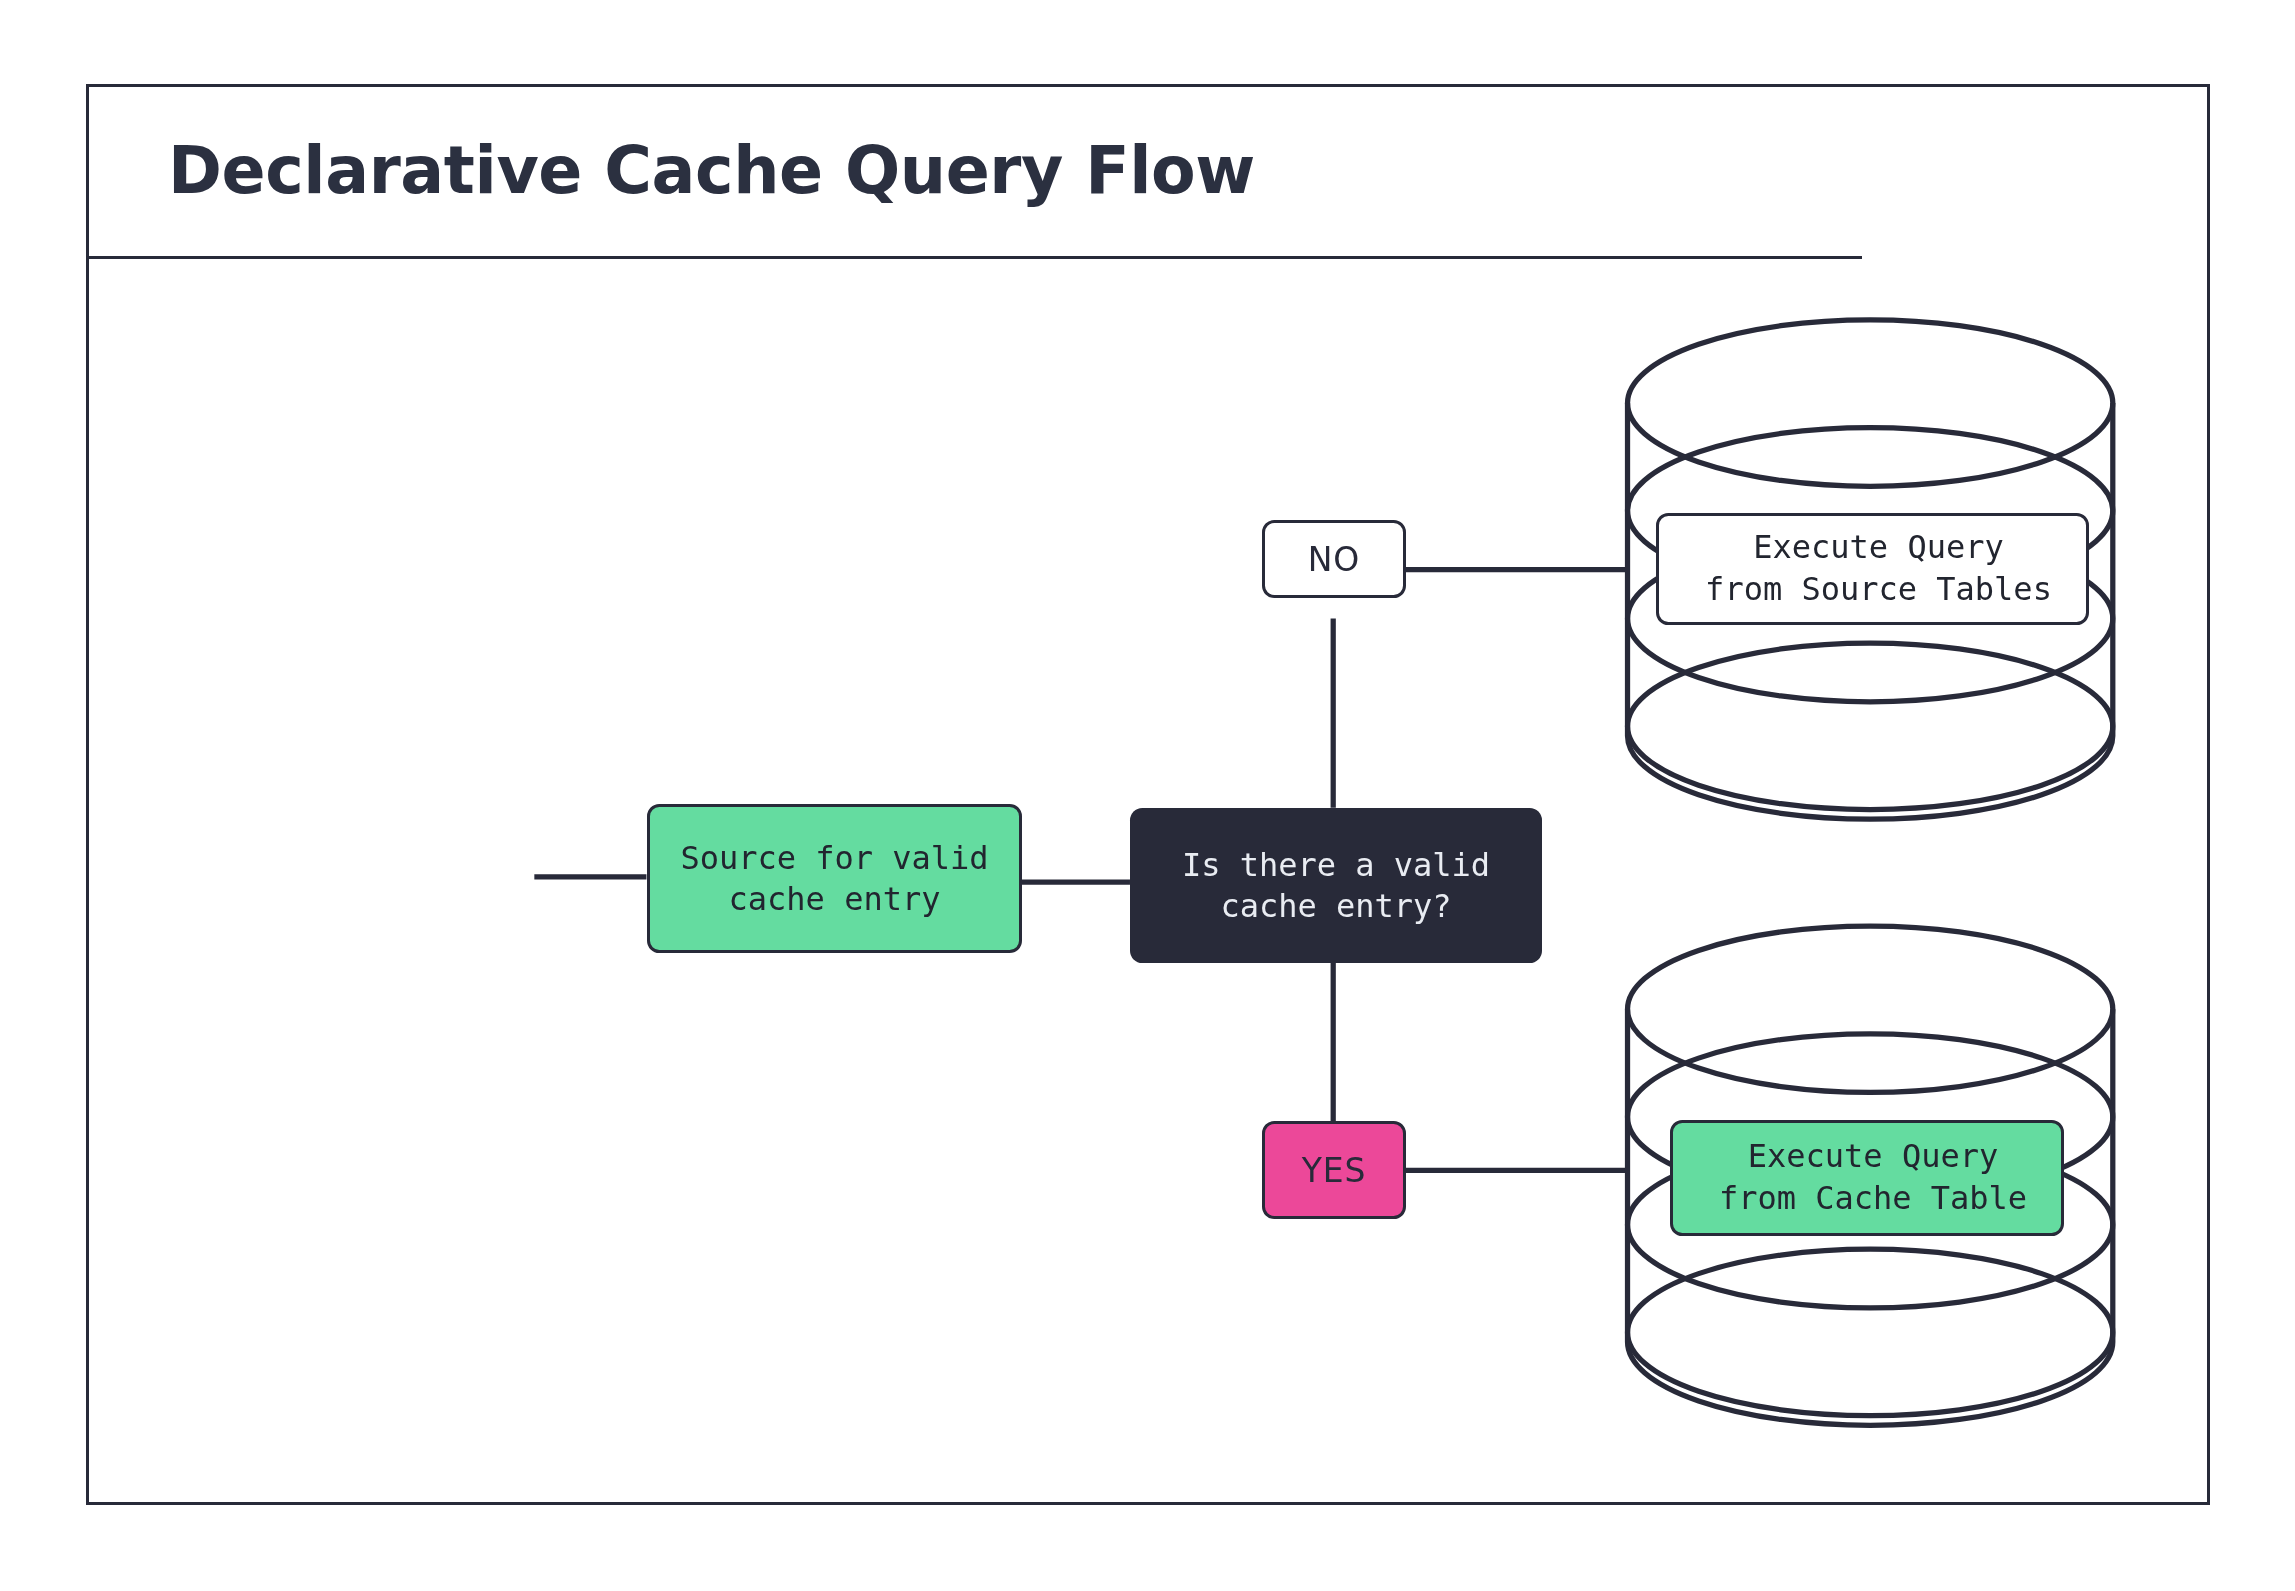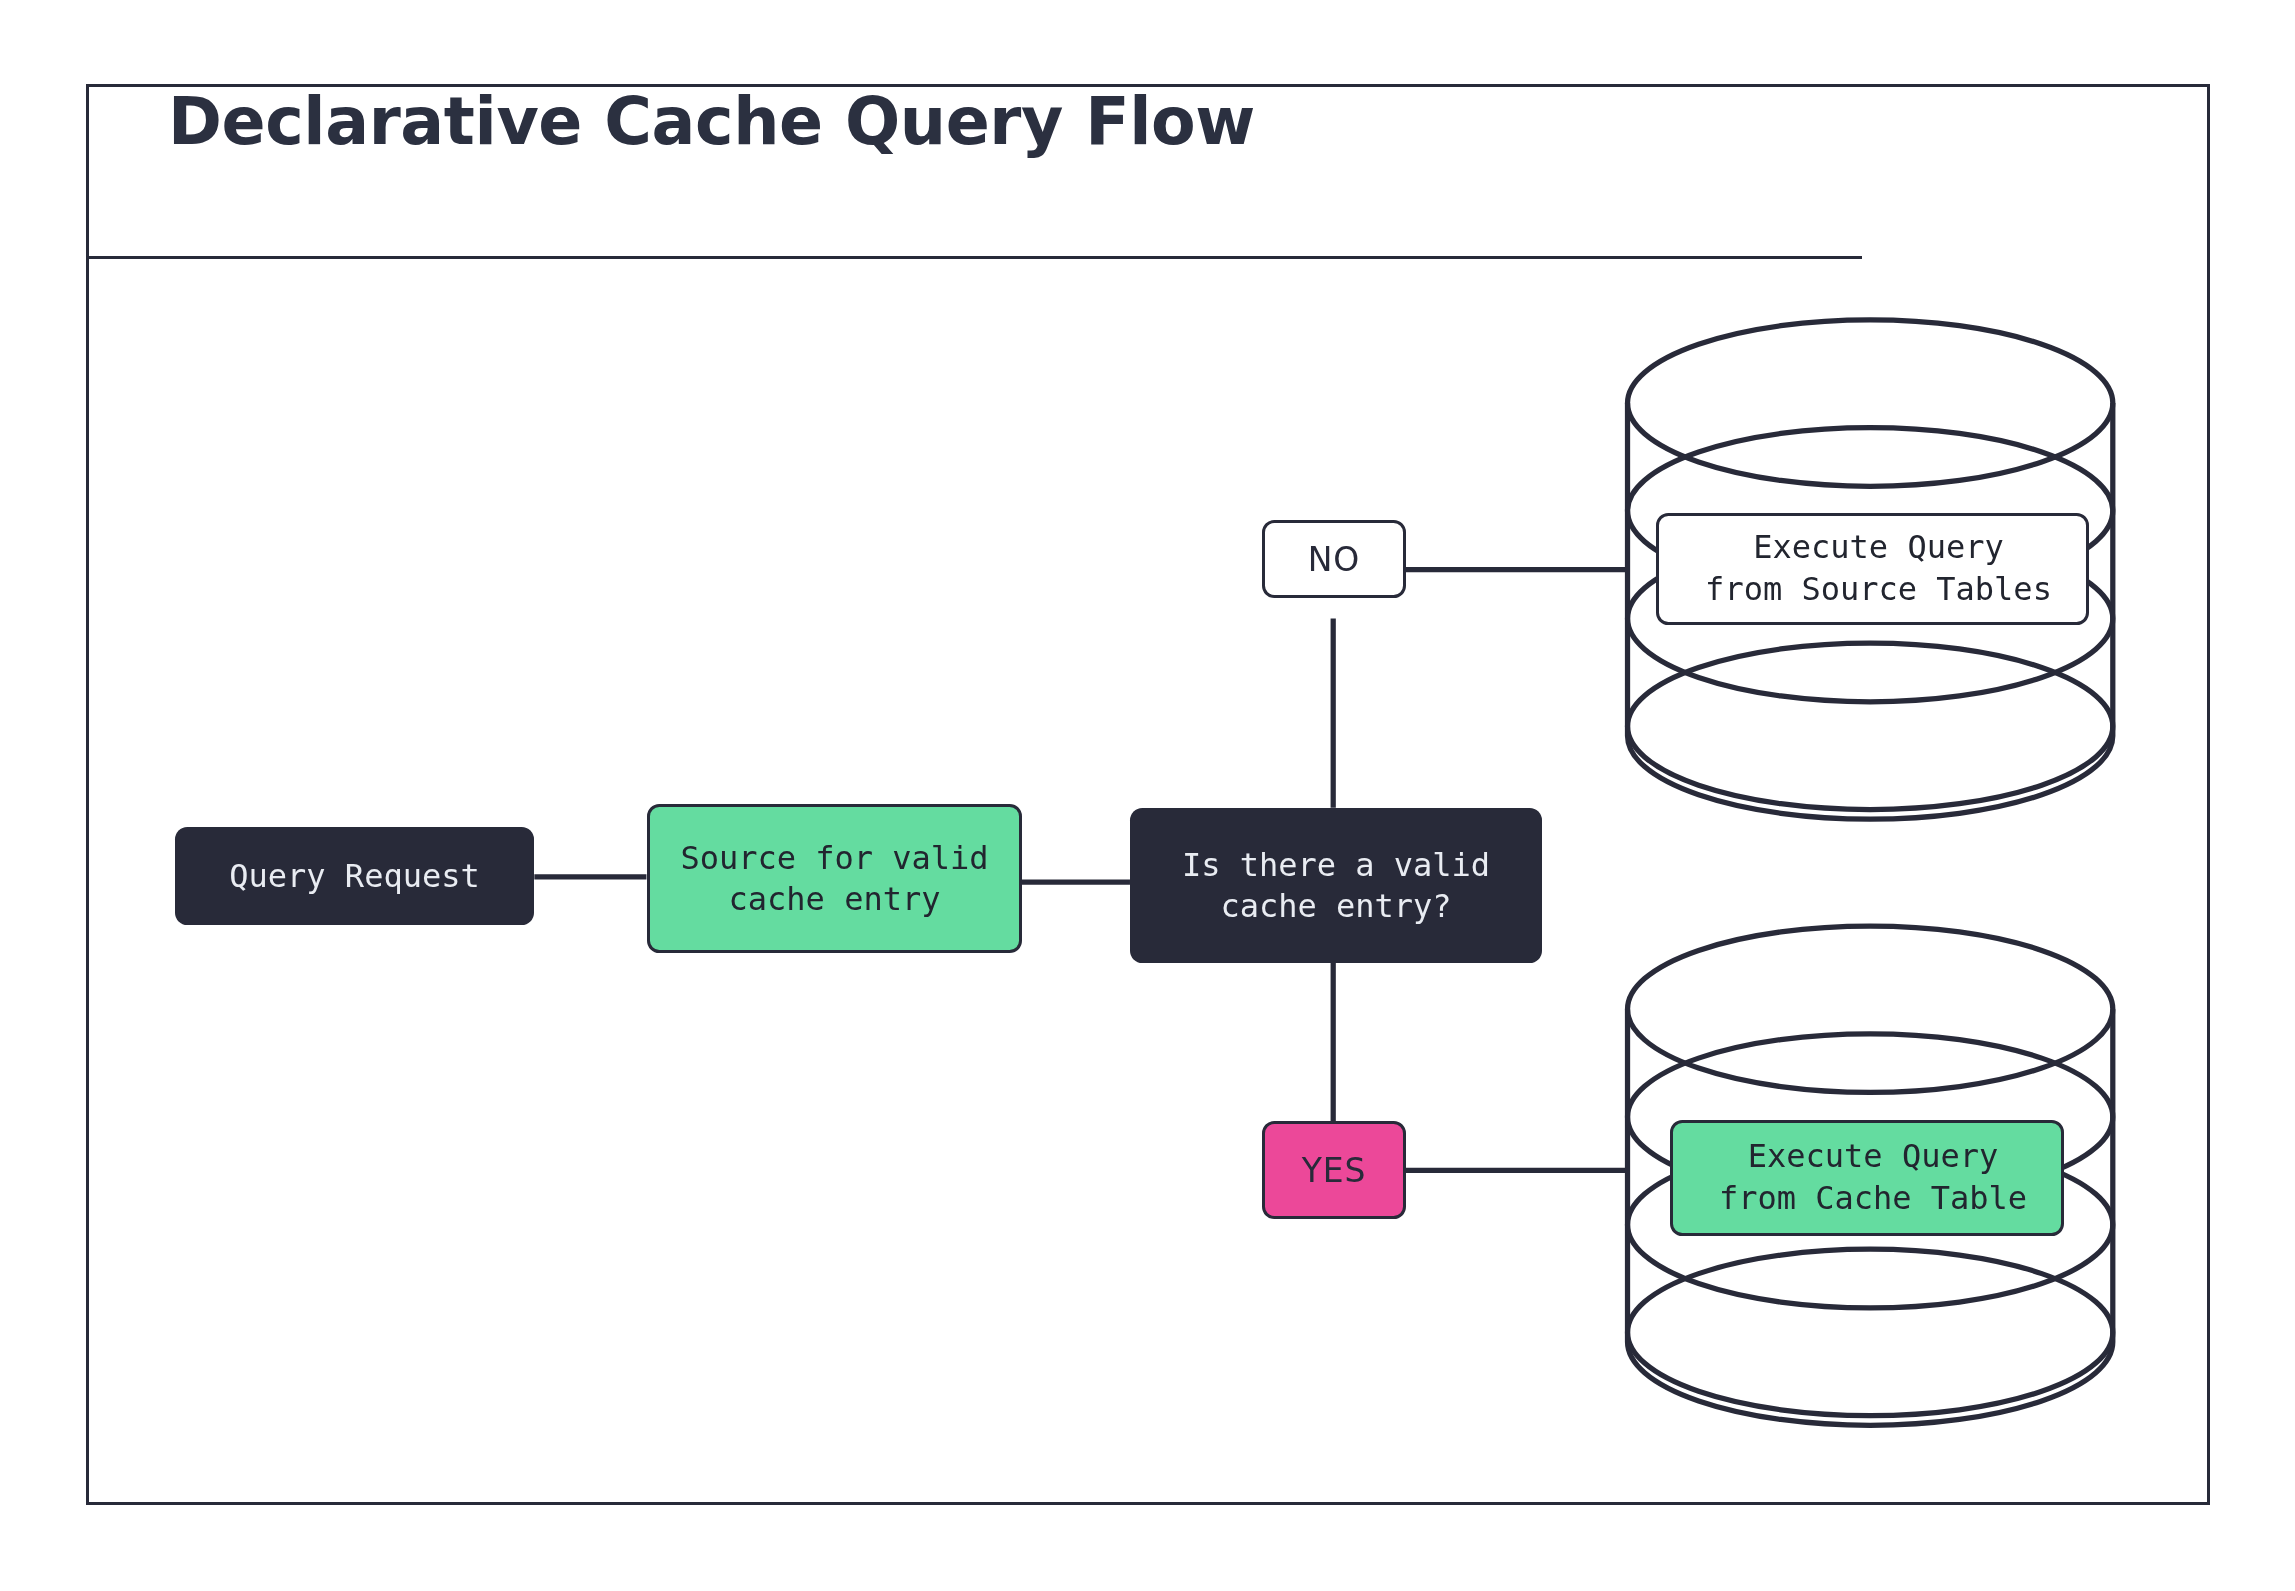--- a/index.html
+++ b/index.html
@@ -35,21 +35,21 @@
   }
   .frame-header {
     position: absolute;
     left: 86px;
     top: 84px;
     width: 1776px;
     height: 175px;
     box-sizing: border-box;
     border-bottom: 3.5px solid #282a39;
     display: flex;
-    align-items: flex-start;
+    align-items: center;
   }
   .frame-title {
     margin-left: 82px;
     font-size: 65px;
     font-weight: bold;
     color: #2b3040;
     letter-spacing: -0.4px;
     font-family: "DejaVu Sans", sans-serif;
     white-space: nowrap;
   }
@@ -173,21 +173,20 @@
       <line x1="1858" y1="1152" x2="1858" y2="1532"></line>
       <line x1="2412" y1="1152" x2="2412" y2="1532"></line>
       <path d="M 1858 1532 A 277 95 0 0 0 2412 1532"></path>
       <ellipse cx="2135" cy="1152" rx="277" ry="95"></ellipse>
       <ellipse cx="2135" cy="1275" rx="277" ry="95"></ellipse>
       <ellipse cx="2135" cy="1398" rx="277" ry="95"></ellipse>
       <ellipse cx="2135" cy="1521" rx="277" ry="95"></ellipse>
     </g>
   </svg>
 
-  <div class="node node-dark" id="node-query-request">Query Request</div>
 
   <div class="node node-green" id="node-check-cache">Source for valid
 cache entry</div>
 
   <div class="node node-dark" id="node-decision">Is there a valid
 cache entry?</div>
 
   <div class="chip" id="chip-no">NO</div>
 
   <div class="chip" id="chip-yes">YES</div>

